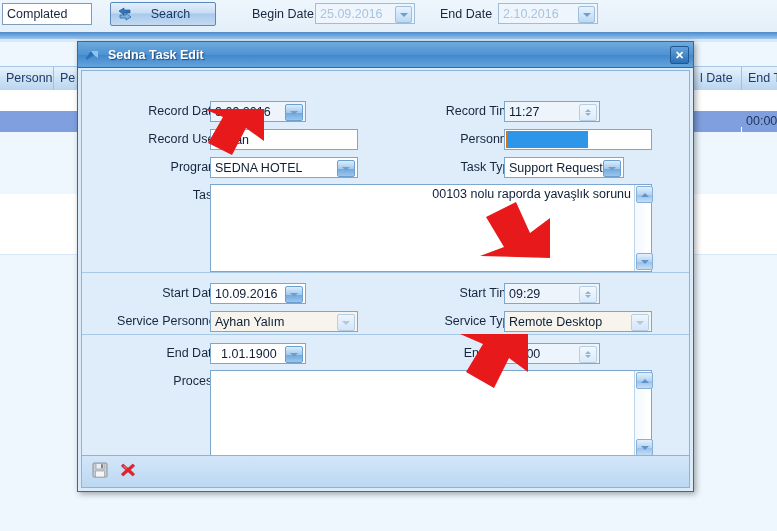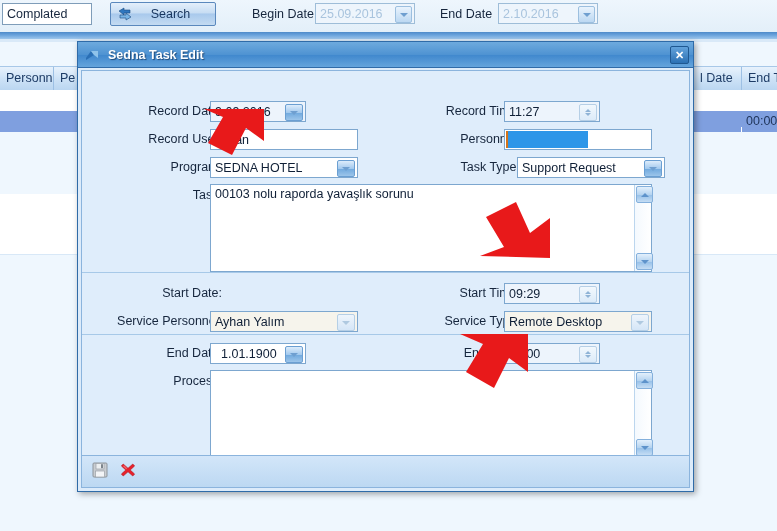--- a/index.html
+++ b/index.html
@@ -473,44 +473,50 @@
 
       <span class="field-label" style="left:62px; top:89px; width:78px;">Program:</span>
       <div class="ctrl" style="left:128px; top:86px; width:148px;">
         <span class="val">SEDNA HOTEL</span>
         <span class="dd-arrow">
           <span class="chev-down"></span>
         </span>
       </div>
 
       <span class="field-label" style="left:350px; top:89px; width:88px;">Task Type:</span>
-      <div class="ctrl" style="left:422px; top:86px; width:148px;margin-left:13px;">
+      <div class="ctrl" style="left:422px; top:86px; width:120px;">
         <span class="val">Support Request</span>
         <span class="dd-arrow">
           <span class="chev-down"></span>
         </span>
       </div>
 
       <span class="field-label" style="left:70px; top:117px; width:70px;">Task:</span>
-      <div class="textarea-box" style="left:128px; top:113px; width:442px; height:88px;">
+      <div class="textarea-box" style="left:128px; top:113px; width:442px; height:88px;text-align:right;">
         <span class="ta-text">00103 nolu raporda yavaşlık sorunu</span>
         <span class="vscroll">
           <span class="sb-btn up">
             <span class="chev-up-md"></span>
           </span>
           <span class="sb-btn down">
             <span class="chev-down-md"></span>
           </span>
         </span>
       </div>
     </div>
 
     <div class="dlg-section" id="section-start">
 
       <span class="field-label" style="left:60px; top:13px; width:80px;">Start Date:</span>
+      <div class="ctrl" style="left:128px; top:10px; width:96px;">
+        <span class="val">10.09.2016</span>
+        <span class="dd-arrow">
+          <span class="chev-down"></span>
+        </span>
+      </div>
 
       <span class="field-label" style="left:348px; top:13px; width:90px;">Start Time:</span>
       <div class="ctrl lightfill" style="left:422px; top:10px; width:96px;">
         <span class="val">09:29</span>
         <span class="spin">
           <span class="chev-up-sm"></span>
           <span class="chev-down-sm"></span>
         </span>
       </div>
 

